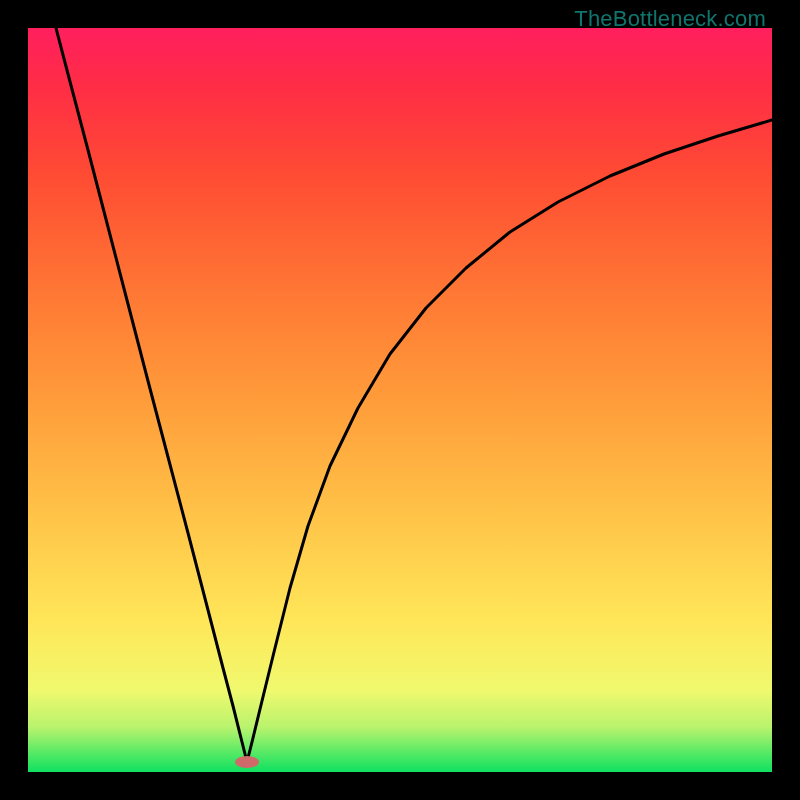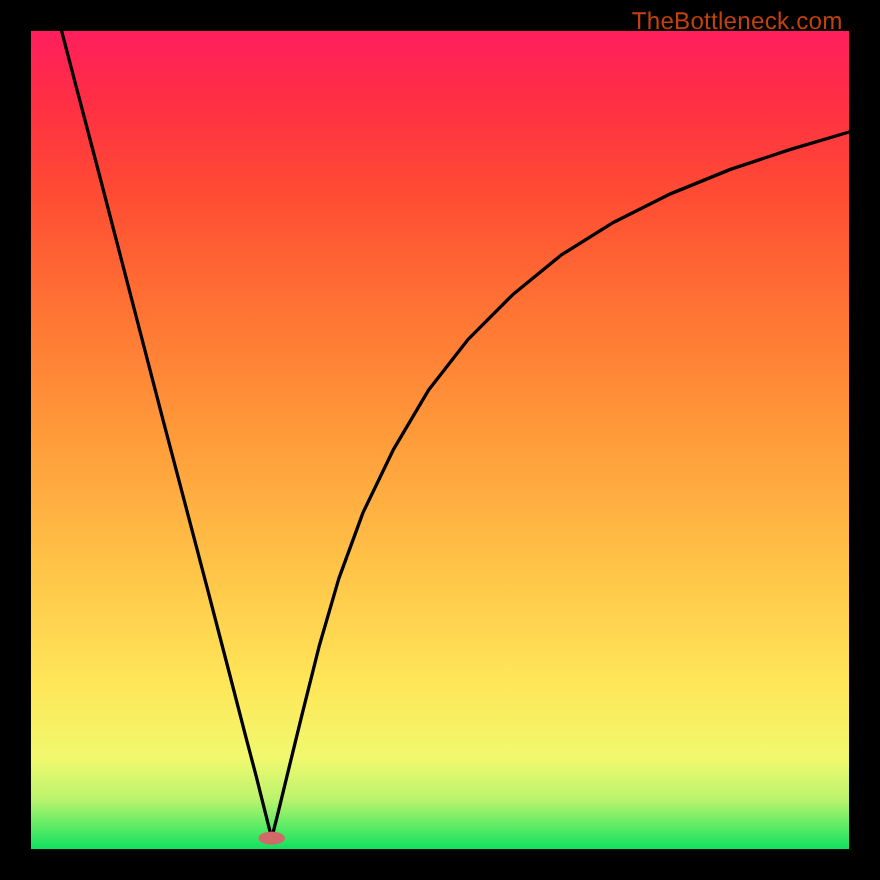--- a/index.html
+++ b/index.html
@@ -46,21 +46,21 @@
       #ff7634 65%,
       #ff4c33 80%,
       #ff2d45 92%,
       #ff1f5e 100%
     );
   }
   .watermark {
     position: absolute;
     top: 6px;
     right: 34px;
-    color: #c2410c;
+    color: #0f766e;
     font-size: 22px;
     font-weight: 500;
     letter-spacing: 0.2px;
     user-select: none;
   }
   svg.curve-svg {
     position: absolute;
     left: 0;
     top: 0;
     width: 100%;

